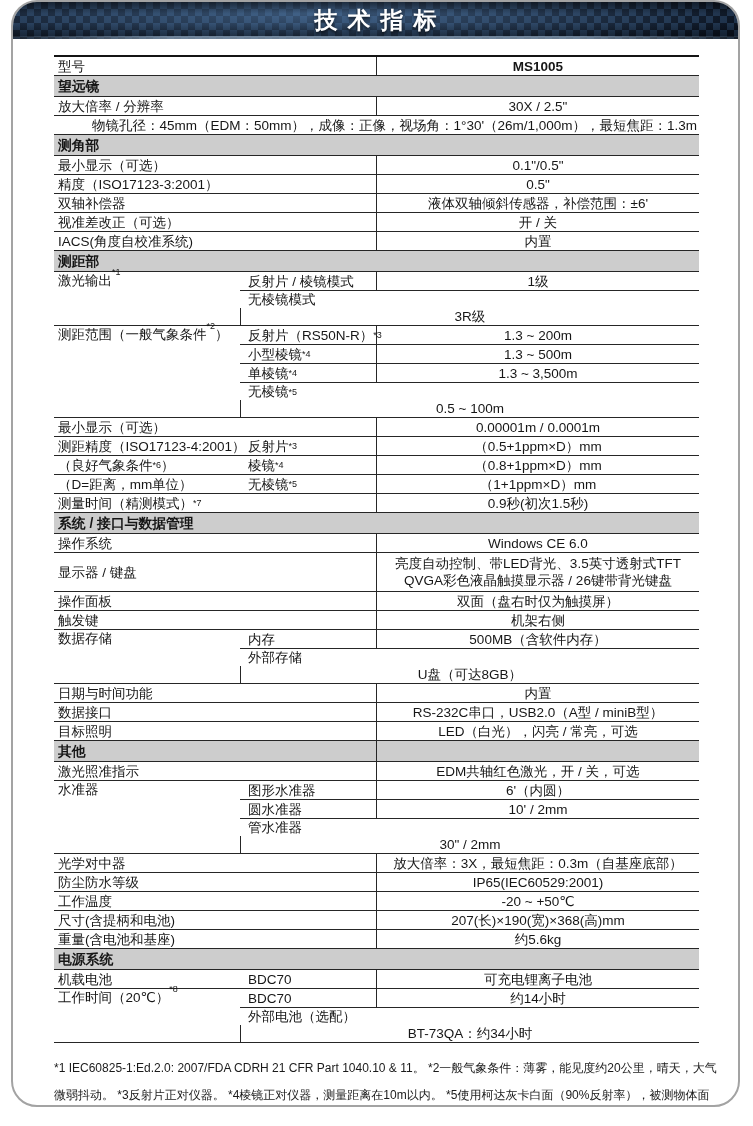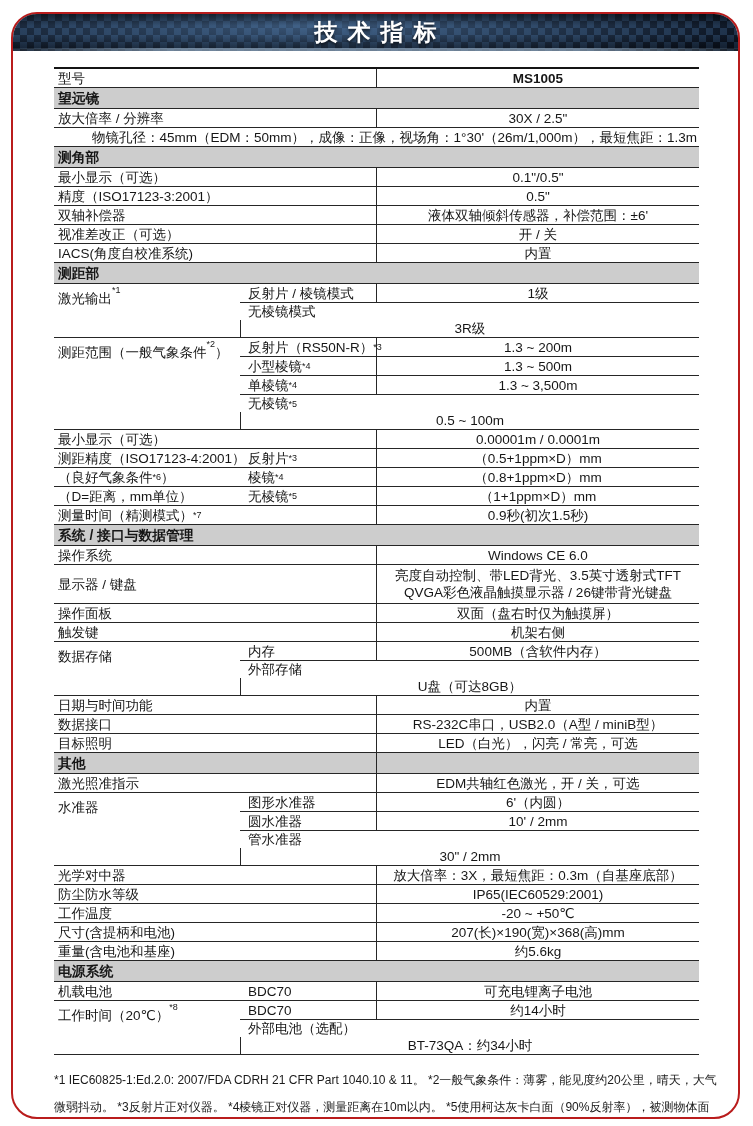--- a/index.html
+++ b/index.html
@@ -2,22 +2,22 @@
 <html style="--banner-navy: #1d3048; --banner-dark: #0b1320; --section-gray: #cdcdcd; --border-dark: #262626;"><head>
 <meta charset="utf-8">
 <style>
   html,body{margin:0;padding:0;background:#fff;}
   body{
     width:753px;height:1126px;position:relative;
     font-family:"Liberation Sans","DejaVu Sans",sans-serif;
     color:#161616;-webkit-font-smoothing:antialiased;
   }
   .card{
-    position:absolute;left:11px;top:12px;width:729px;height:1107px;
-    box-sizing:border-box;border:2px solid #b91c1c;border-radius:26px;
+    position:absolute;left:11px;top:0;width:729px;height:1107px;
+    box-sizing:border-box;border:2px solid #a3a3a3;border-radius:26px;
     background:#fff;overflow:hidden;
   }
   .banner{
     height:37px;position:relative;
     display:flex;align-items:center;justify-content:center;
     background:
       linear-gradient(180deg,rgba(0,0,0,.48) 0%,rgba(0,0,0,0) 32%,rgba(0,0,0,0) 58%,rgba(0,0,0,.38) 100%),
       radial-gradient(95% 180% at 42% 30%,rgba(96,140,190,.55),rgba(96,140,190,0) 65%),
       repeating-conic-gradient(var(--banner-navy,#1d3048) 0% 25%,var(--banner-dark,#0b1320) 0% 50%);
     background-size:auto,auto,14px 14px;
@@ -42,21 +42,21 @@
   .c1{width:322px;display:flex;align-items:center;padding-left:4px;box-sizing:border-box;white-space:nowrap;}
   .c1.narrow{width:186px;}
   .c2{width:136px;display:flex;align-items:center;padding-left:8px;box-sizing:border-box;white-space:nowrap;}
   .c3{flex:1;border-left:1px solid var(--border-dark,#262626);display:flex;align-items:center;justify-content:center;text-align:center;padding:0 4px;box-sizing:border-box;}
   .c3s{flex:1;}
   .c3s.divd{border-left:1px solid var(--border-dark,#262626);}
   .cfull{width:100%;display:flex;align-items:center;padding-left:4px;white-space:nowrap;box-sizing:border-box;margin-left:34px;}
   .row.tall{min-height:38px;}
   .row.tall .c3{line-height:17px;padding:2px 6px;}
   .vb{font-weight:bold;}
-  .g1{align-items:flex-start;padding-top:6px;}
+  .g1{align-items:flex-start;padding-top:0;}
   .gsubs{flex:1;display:flex;flex-direction:column;}
   .gsub{display:flex;align-items:stretch;min-height:19px;border-bottom:1px solid var(--border-dark,#262626);box-sizing:border-box;}
   .gsub:last-child{border-bottom:none;flex-direction:column;}
   .c2g{width:136px;display:flex;align-items:center;padding-left:8px;box-sizing:border-box;white-space:nowrap;}
   .c3g{flex:1;border-left:1px solid var(--border-dark,#262626);display:flex;align-items:center;justify-content:center;text-align:center;padding:0 4px;box-sizing:border-box;}
   sup{font-size:9px;line-height:0;vertical-align:super;}
   .footnotes{
     margin:12px 0 0 41px;width:663px;
     font-size:12px;line-height:27px;color:#1a1a1a;
     word-break:break-word;

